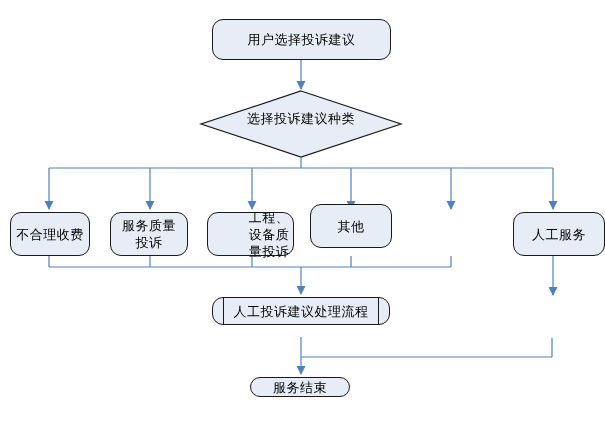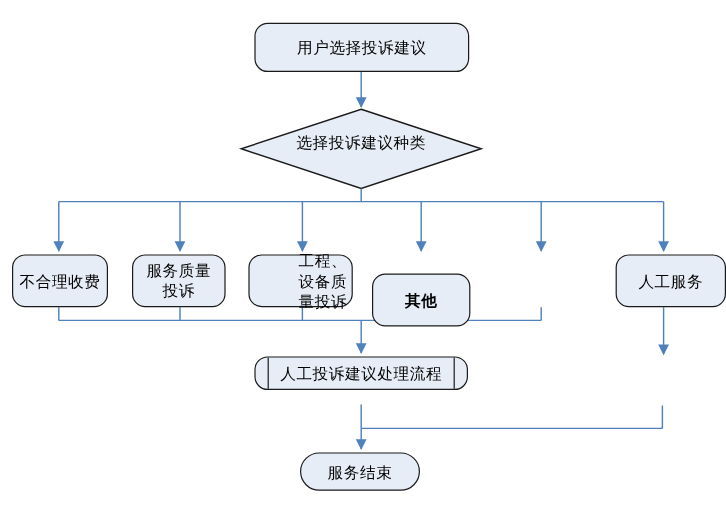--- a/index.html
+++ b/index.html
@@ -103,31 +103,31 @@
   </div>
 
   <div class="node r w57" style="left:110px;top:212px;width:78px;height:44px;">
     <span class="lbl">服务质量投诉</span>
   </div>
 
   <div class="node r w70" style="left:207px;top:212px;width:87px;height:44px;padding-left:37px;">
     <span class="lbl">工程、设备质量投诉</span>
   </div>
 
-  <div class="node r" style="left:310px;top:228px;width:82px;height:44px;font-weight:bold;">
+  <div class="node r" style="left:310px;top:204px;width:82px;height:44px;">
     <span class="lbl">其他</span>
   </div>
 
 
   <div class="node r" style="left:513px;top:212px;width:92px;height:44px;">
     <span class="lbl">人工服务</span>
   </div>
 
   <div class="node r predef" style="left:212px;top:297px;width:178px;height:28px;">
     <span class="lbl">人工投诉建议处理流程</span>
   </div>
 
 
-  <div class="node pill" style="left:250px;top:377px;width:100px;height:32px;">
+  <div class="node pill" style="left:250px;top:377px;width:100px;height:20px;">
     <span class="lbl">服务结束</span>
   </div>
 
 </div>
 
 </body></html>

